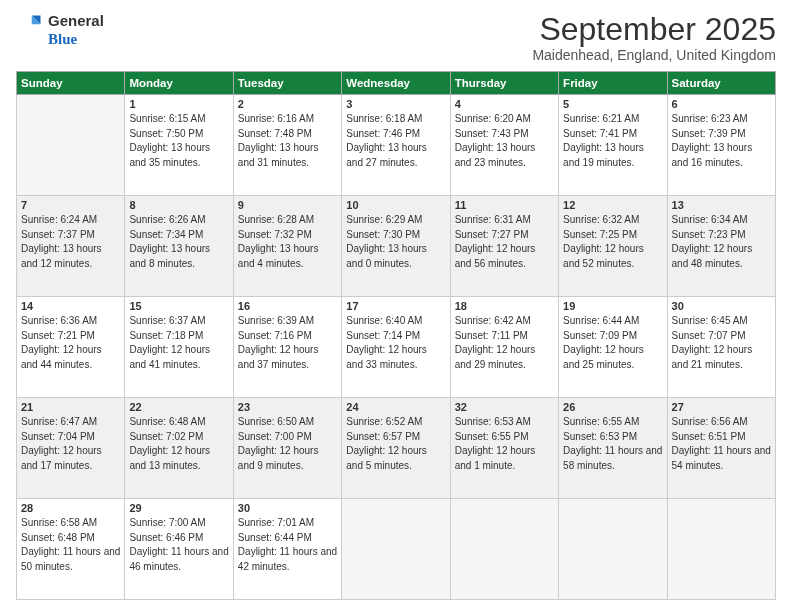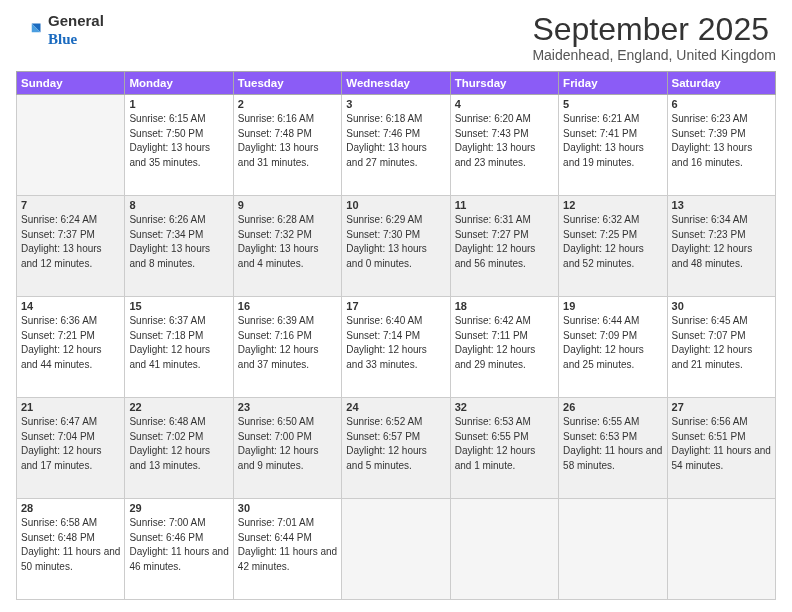--- a/index.html
+++ b/index.html
@@ -18,54 +18,55 @@
       flex-direction: column;
     }
     .header {
       display: flex;
       align-items: flex-start;
       justify-content: space-between;
       margin-bottom: 8px;
     }
     .logo {
       display: flex;
-      align-items: flex-end;
+      align-items: flex-start;
       gap: 4px;
     }
     .logo-text {
       font-size: 15px;
       font-weight: bold;
       line-height: 1.2;
     }
     .logo-general { color: #333; }
     .logo-blue { color: #1a6abf; font-family: Liberation Serif, serif; }
     .logo-icon {
       width: 28px;
       height: 28px;
     }
     .title-block {
+      text-align: right;
     }
     .month-title {
       font-size: 32px;
       font-weight: normal;
       color: #333;
       line-height: 1.1;
     }
     .location {
       font-size: 14px;
       color: #555;
     }
     .calendar-table {
       width: 100%;
       border-collapse: collapse;
       flex: 1;
       table-layout: fixed;
     }
     .calendar-table th {
-      background: #8b5cf6;
+      background: #15803d;
       color: #fff;
       font-size: 11.5px;
       font-weight: bold;
       padding: 5px 4px;
       text-align: left;
       border: 1px solid #aaa;
     }
     .calendar-table td {
       border: 1px solid #ccc;
       vertical-align: top;

